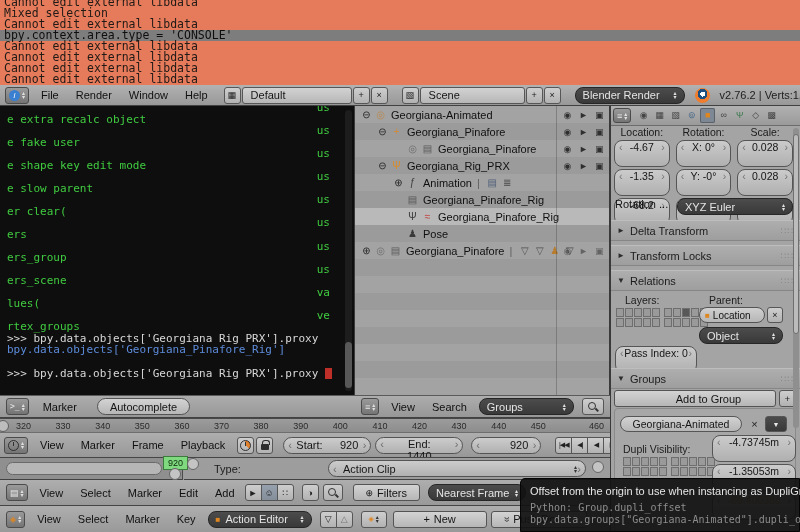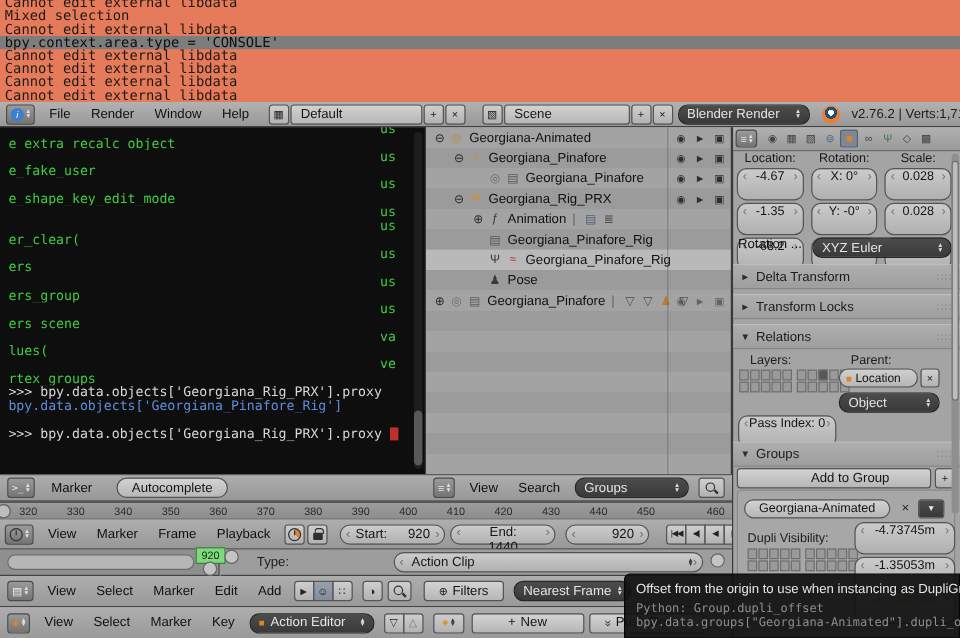--- a/index.html
+++ b/index.html
@@ -199,37 +199,38 @@
     <span class="lfield" style="width:110px; margin-left:1px;">Default</span>
     <span class="sqbtn" style="margin-left:1px;">+</span>
     <span class="sqbtn" style="margin-left:1px;">×</span>
   </span>
   <span class="grp" style="margin-left:14px;">
     <span class="sqbtn">▧</span>
     <span class="lfield" style="width:105px; margin-left:1px;">Scene</span>
     <span class="sqbtn" style="margin-left:1px;">+</span>
     <span class="sqbtn" style="margin-left:1px;">×</span>
   </span>
-  <span class="darkdd" style="width:110px; margin-left:4px;">
+  <span class="darkdd" style="width:110px; margin-left:14px;">
     <span>Blender Render</span>
     <span class="updn"></span>
   </span>
   <span class="blogo" style="margin-left:10px;"></span>
   <span id="stats">v2.76.2 | Verts:1,719 | Faces:79</span>
 </div>
 
 <div id="console">
   <div id="console-lines">
       <div class="cline green right">us</div>
       <div class="cline green">e_extra_recalc_object</div>
       <div class="cline green right">us</div>
       <div class="cline green">e_fake_user</div>
       <div class="cline green right">us</div>
       <div class="cline green">e_shape_key_edit_mode</div>
       <div class="cline green right">us</div>
+      <div class="cline green">e_slow_parent</div>
       <div class="cline green right">us</div>
       <div class="cline green">er_clear(</div>
       <div class="cline green right">us</div>
       <div class="cline green">ers</div>
       <div class="cline green right">us</div>
       <div class="cline green">ers_group</div>
       <div class="cline green right">us</div>
       <div class="cline green">ers_scene</div>
       <div class="cline green right">va</div>
       <div class="cline green">lues(</div>

